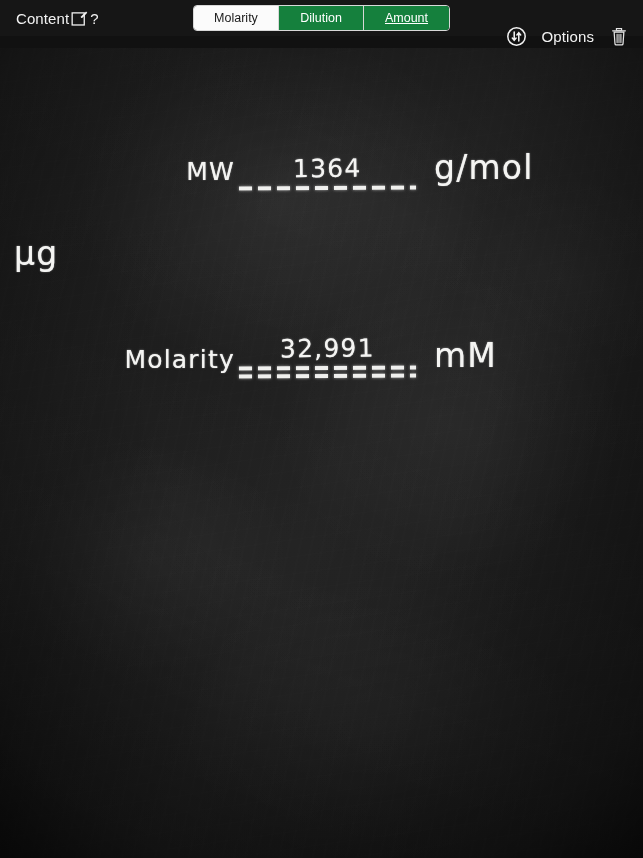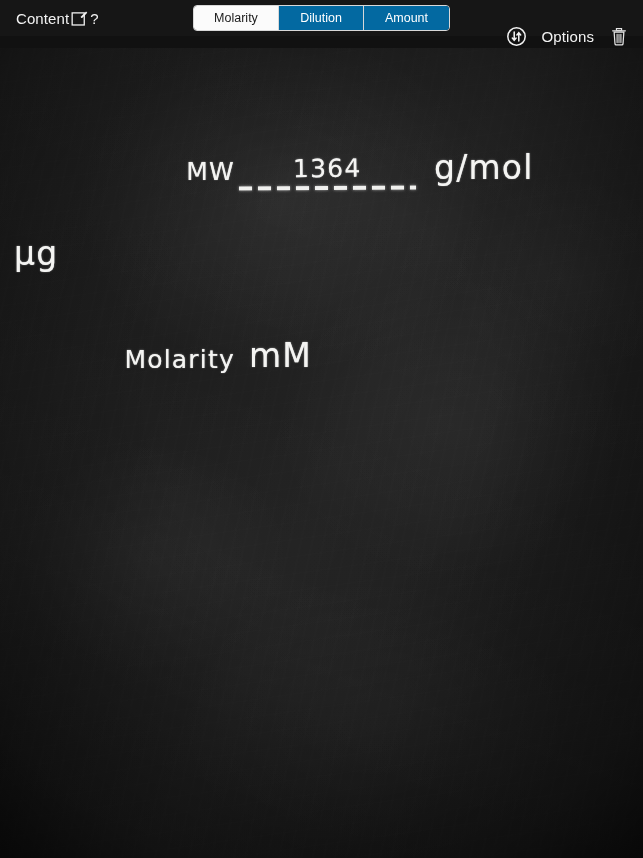--- a/index.html
+++ b/index.html
@@ -94,27 +94,27 @@
     box-sizing: border-box;
     pointer-events: auto;
   }
   .seg {
     min-width: 85px;
     display: flex;
     align-items: center;
     justify-content: center;
     font-size: 12.5px;
     color: #ffffff;
-    background: #0369a1;
+    background: #15803d;
     border-right: 1px solid #d8d8d8;
     box-sizing: border-box;
     padding: 0 8px;
     white-space: nowrap;
   }
-  .seg:last-child { border-right: none; }
+  .seg:last-child { border-right: none; text-decoration: underline; }
   .seg.active {
     background: #fbfbfb;
     color: #1a1a1a;
   }
 
   
   .board {
     position: absolute;
     top: 48px; left: 0;
     width: 643px;
@@ -289,19 +289,24 @@
         <div class="unit chalk">g/mol</div>
       </div>
 
 
       <div class="row">
         <div class="unit chalk">µg</div>
       </div>
 
       <div class="row gap-before">
         <div class="label chalk">Molarity</div>
+        <div class="field">
+          <div class="value chalk">32,991</div>
+          <div class="rule"></div>
+          <div class="rule"></div>
+        </div>
         <div class="unit chalk">mM</div>
       </div>
 
     </div>
   </div>
 
 </div>
 
 </body></html>

